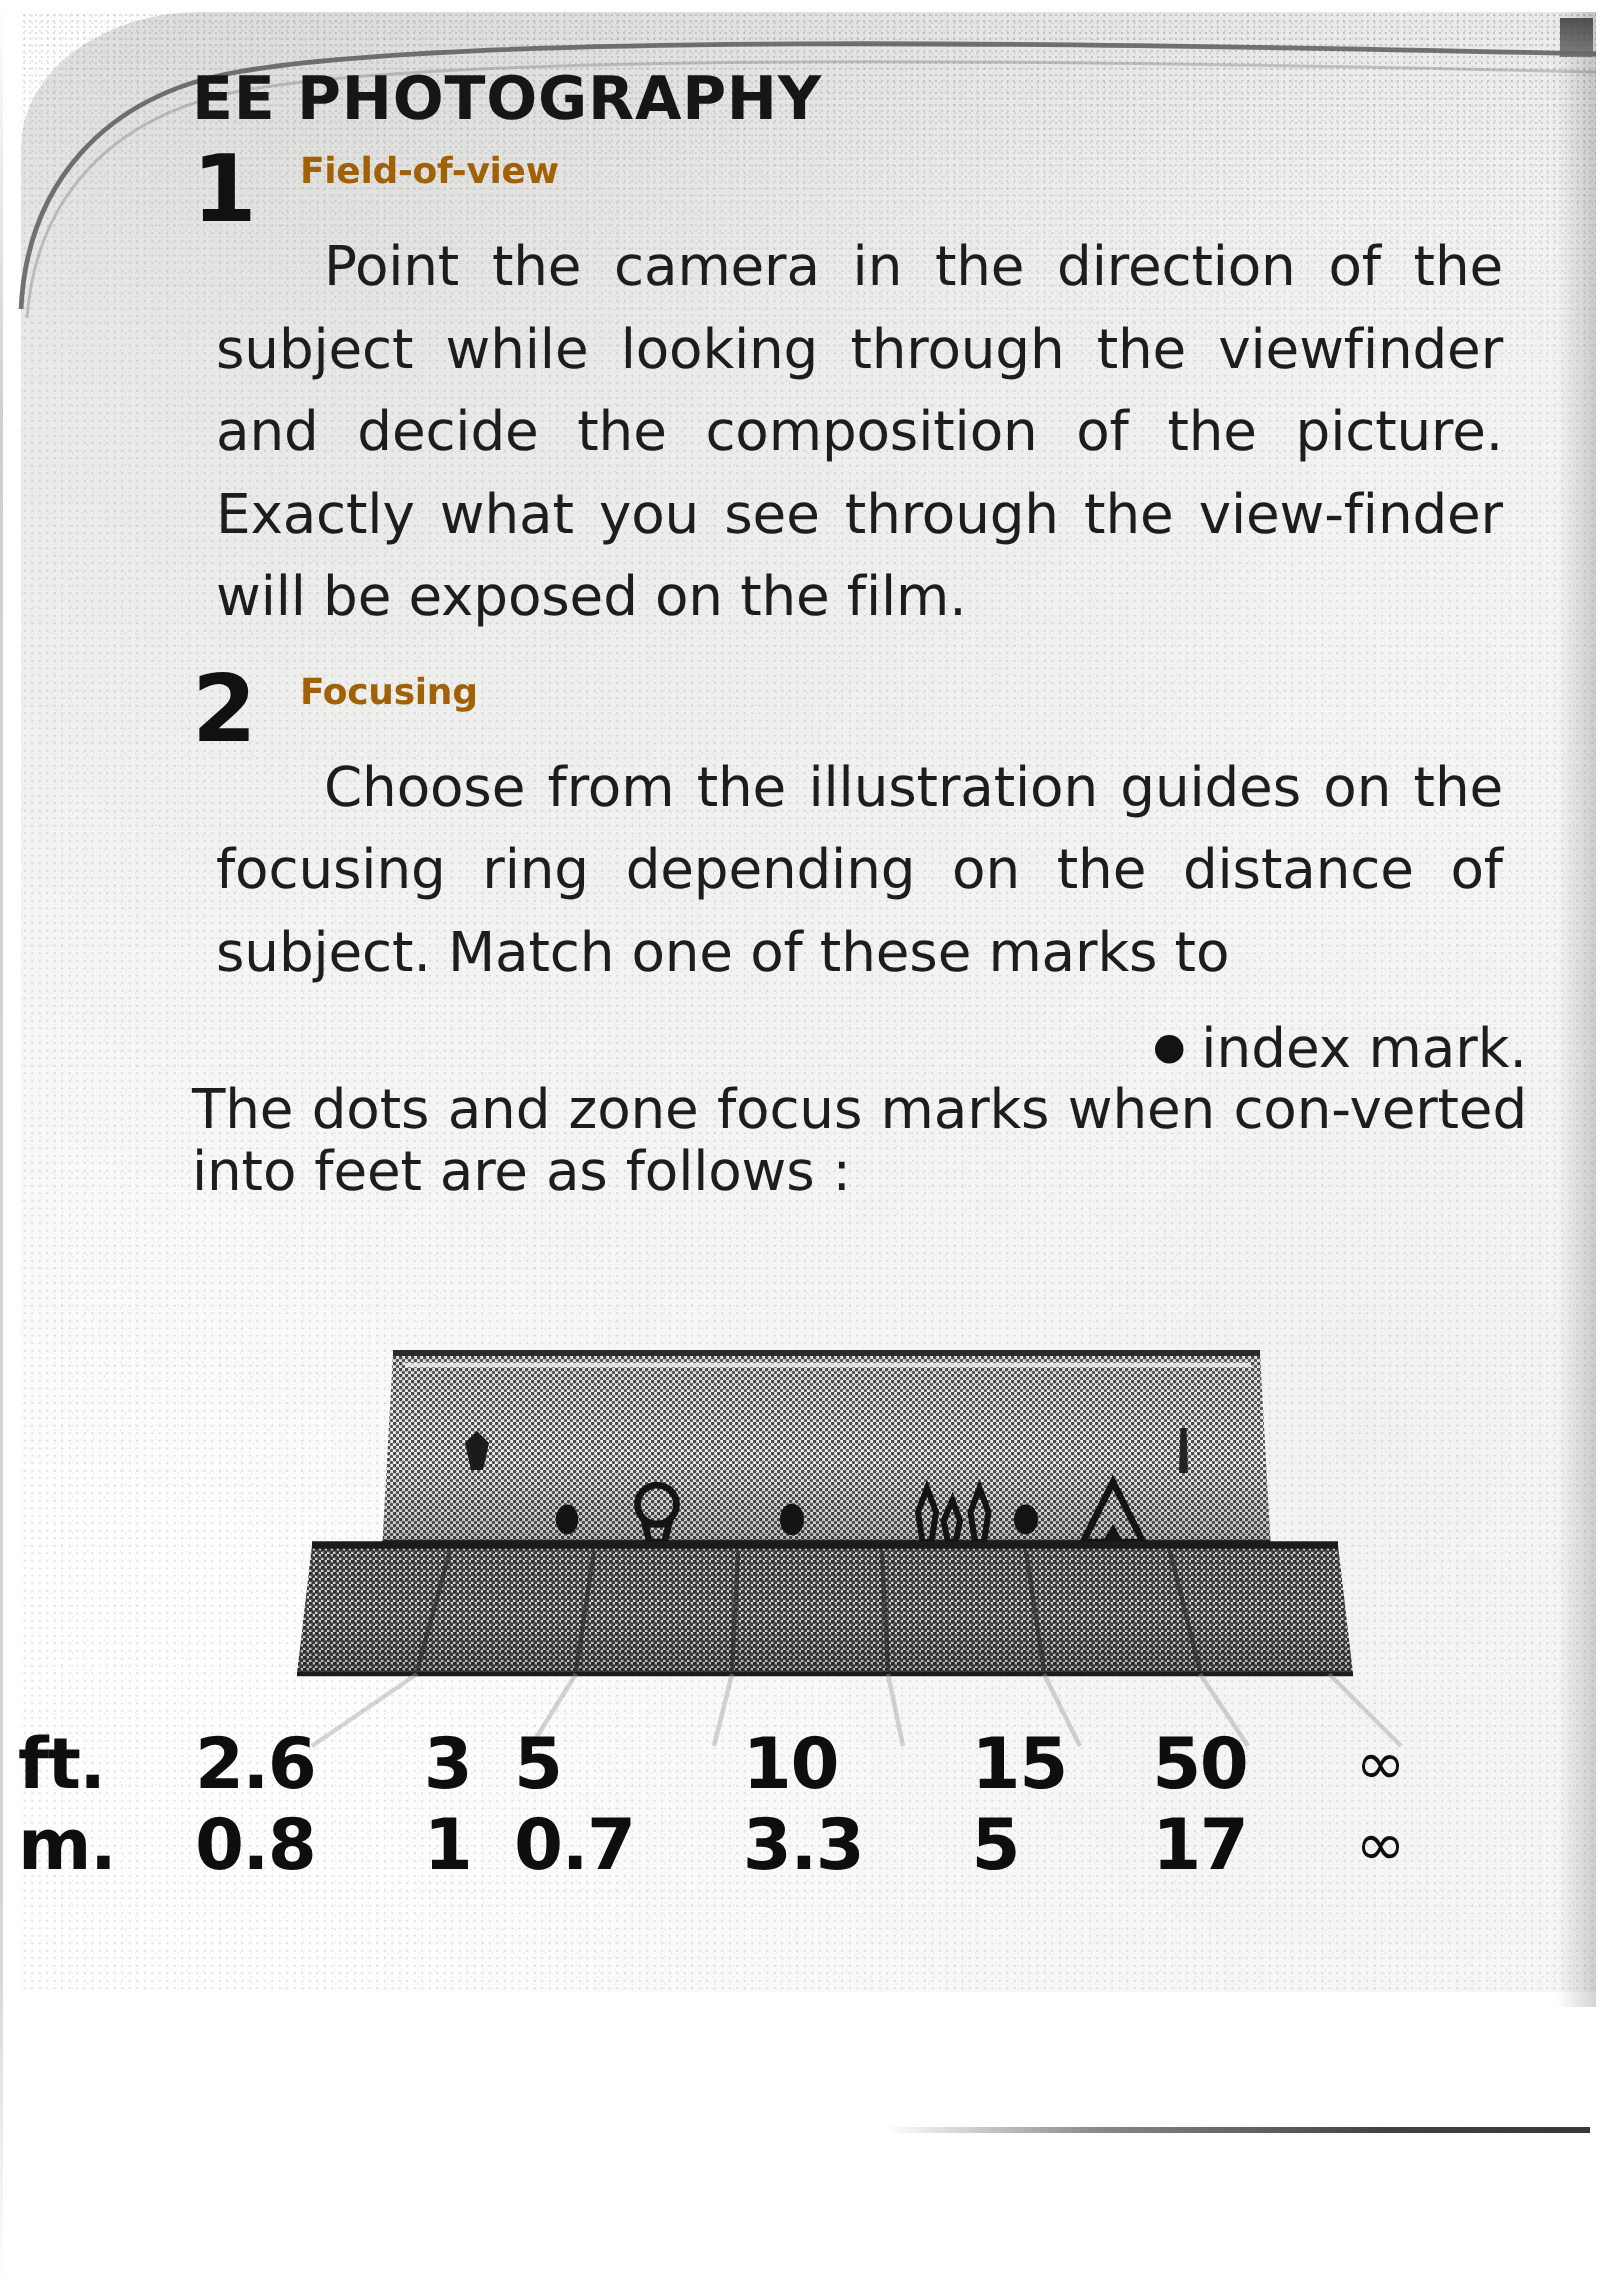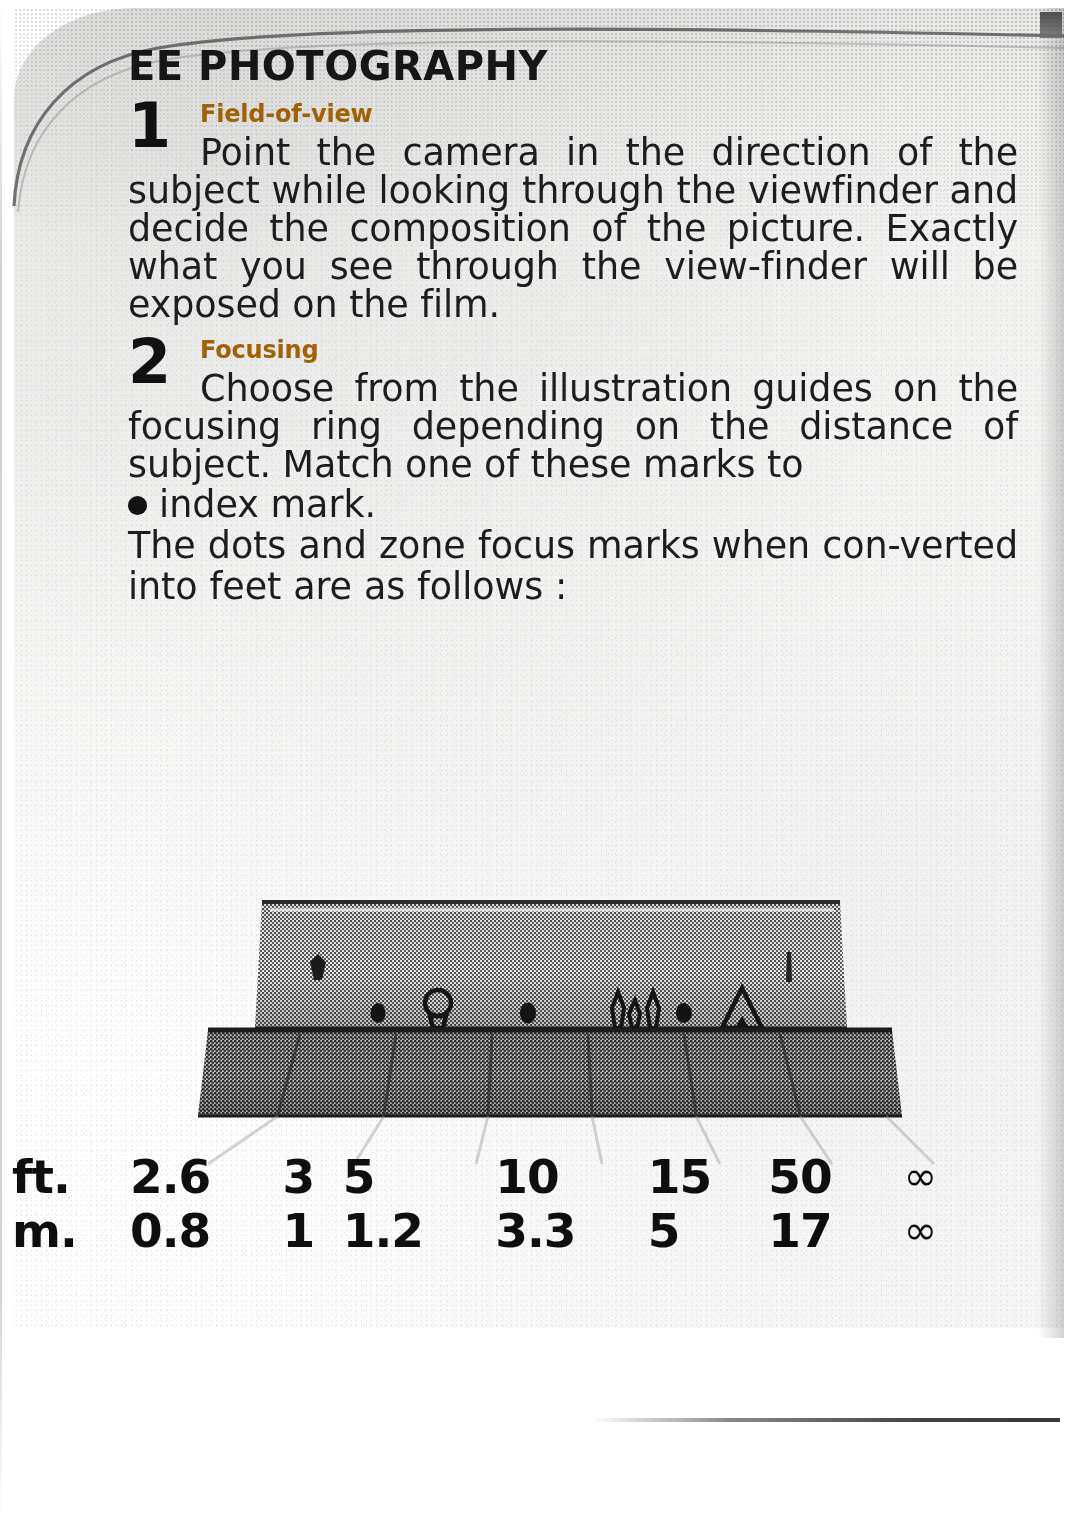--- a/index.html
+++ b/index.html
@@ -55,25 +55,25 @@
 
   .para{font-size:36.5px;line-height:41px;color:#1d1d1d;margin:0;
         text-align:justify;letter-spacing:-0.1px;word-spacing:.5px;}
 
   
   .section{position:relative;margin-top:6px;}
   .secnum{position:absolute;left:0px;top:6px;font-size:62px;line-height:52px;
           font-weight:bold;color:#111;font-family:"DejaVu Sans","Liberation Sans",sans-serif;}
   .sechead{font-size:24px;font-weight:bold;line-height:40px;color:#a16207;
            margin:0 0 0 72px;letter-spacing:-.2px;}
-  .secbody{font-size:36.5px;line-height:38px;color:#1d1d1d;margin:0;
+  .secbody{font-size:36.5px;line-height:55px;color:#1d1d1d;margin:16px;
            text-align:justify;letter-spacing:-0.1px;}
   .secbody .lead{display:inline-block;width:72px;}
 
-  .bulletline{font-size:36.5px;line-height:41px;color:#1d1d1d;margin:0;text-align:left;}
+  .bulletline{font-size:36.5px;line-height:41px;color:#1d1d1d;margin:0;text-align:right;}
   .dot{display:inline-block;width:19px;height:19px;border-radius:50%;
        background:#131313;vertical-align:2px;margin-right:12px;}
 
   
   #illus{position:absolute;left:150px;top:876px;width:800px;height:290px;}
 
   
   #scale{position:absolute;left:12px;top:1152px;width:940px;
          font-weight:bold;color:#0e0e0e;}
   table{border-collapse:collapse;width:940px;}
@@ -222,21 +222,21 @@
         <td class="val">5</td>
         <td class="val">10</td>
         <td class="val">15</td>
         <td class="val">50</td>
         <td class="inf">∞</td>
       </tr>
       <tr class="row-m">
         <td class="unit">m.</td>
         <td class="val">0.8</td>
         <td class="val">1</td>
-        <td class="val">1.2</td>
+        <td class="val">0.7</td>
         <td class="val">3.3</td>
         <td class="val">5</td>
         <td class="val">17</td>
         <td class="inf">∞</td>
       </tr>
     </tbody>
       </table>
   </div>
 
 </div>

